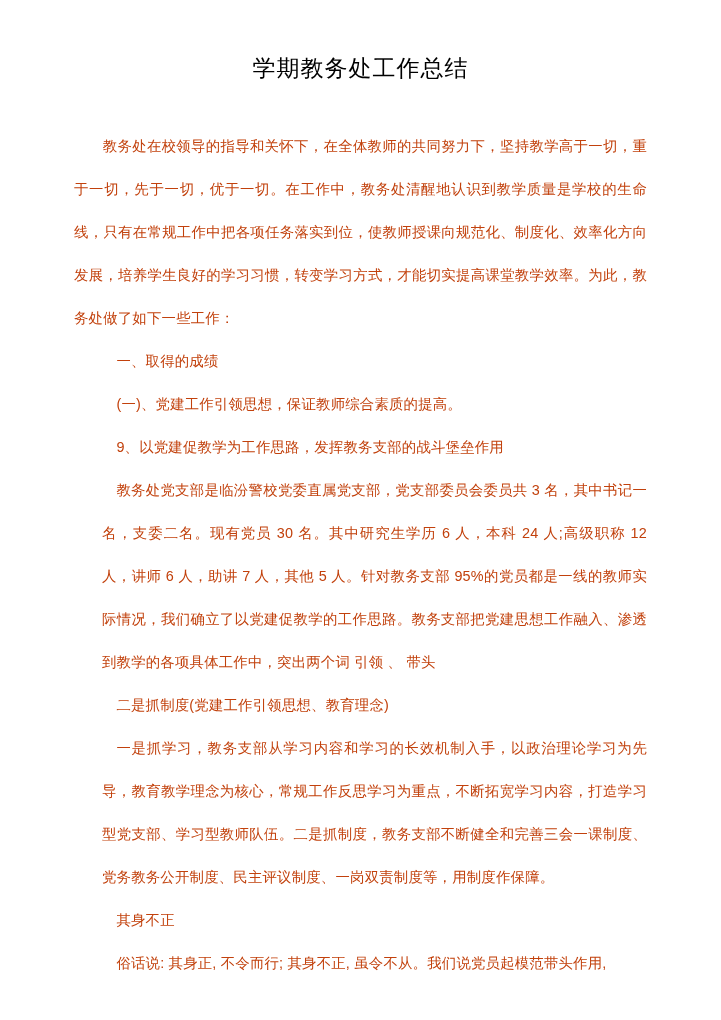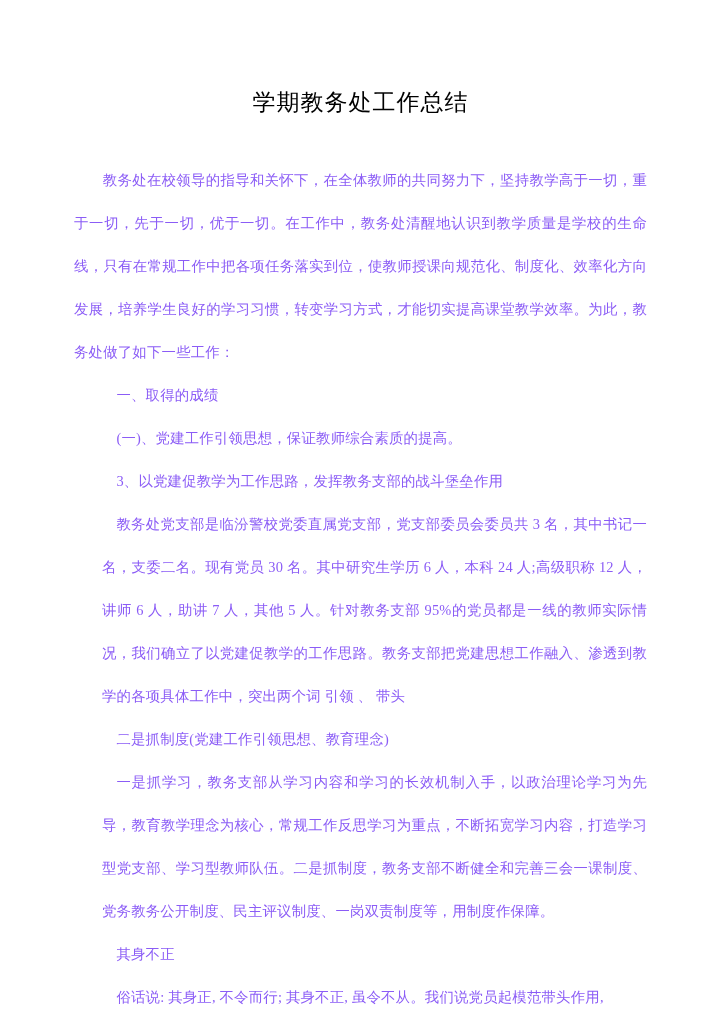--- a/index.html
+++ b/index.html
@@ -24,28 +24,28 @@
     top: 0;
     width: 573px;
   }
   .doc-title {
     text-align: center;
     font-family: "DejaVu Serif", "Liberation Serif", serif;
     font-size: 23px;
     font-weight: normal;
     letter-spacing: 1px;
     margin: 0;
-    padding-top: 86px;
+    padding-top: 52px;
     color: #000000;
     line-height: 1.4;
   }
   .para {
-    font-family: Liberation Serif, serif;
+    font-family: Liberation Sans, sans-serif;
     font-size: 14.4px;
-    color: #8b5cf6;
+    color: #c2410c;
     line-height: 43px;
     margin: 0;
     text-align: justify;
     text-justify: inter-ideograph;
     letter-spacing: 0.2px;
   }
   .para.indent2 {
     text-indent: 2em;
   }
   .para.indent1 {
@@ -59,20 +59,20 @@
 </head>
 <body>
 
 <div class="page">
   <div class="doc-body">
     <h1 class="doc-title">学期教务处工作总结</h1>
     <div class="first-gap"></div>
     <p class="para indent2">教务处在校领导的指导和关怀下，在全体教师的共同努力下，坚持教学高于一切，重于一切，先于一切，优于一切。在工作中，教务处清醒地认识到教学质量是学校的生命线，只有在常规工作中把各项任务落实到位，使教师授课向规范化、制度化、效率化方向发展，培养学生良好的学习习惯，转变学习方式，才能切实提高课堂教学效率。为此，教务处做了如下一些工作：</p>
     <p class="para indent1">一、取得的成绩</p>
     <p class="para indent1">(一)、党建工作引领思想，保证教师综合素质的提高。</p>
-    <p class="para indent1">3、以党建促教学为工作思路，发挥教务支部的战斗堡垒作用</p>
+    <p class="para indent1">9、以党建促教学为工作思路，发挥教务支部的战斗堡垒作用</p>
     <p class="para indent1">教务处党支部是临汾警校党委直属党支部，党支部委员会委员共 3 名，其中书记一名，支委二名。现有党员 30 名。其中研究生学历 6 人，本科 24 人;高级职称 12 人，讲师 6 人，助讲 7 人，其他 5 人。针对教务支部 95%的党员都是一线的教师实际情况，我们确立了以党建促教学的工作思路。教务支部把党建思想工作融入、渗透到教学的各项具体工作中，突出两个词 引领 、 带头</p>
     <p class="para indent1">二是抓制度(党建工作引领思想、教育理念)</p>
     <p class="para indent1">一是抓学习，教务支部从学习内容和学习的长效机制入手，以政治理论学习为先导，教育教学理念为核心，常规工作反思学习为重点，不断拓宽学习内容，打造学习型党支部、学习型教师队伍。二是抓制度，教务支部不断健全和完善三会一课制度、党务教务公开制度、民主评议制度、一岗双责制度等，用制度作保障。</p>
     <p class="para indent1">其身不正</p>
     <p class="para indent1">俗话说: 其身正, 不令而行; 其身不正, 虽令不从。我们说党员起模范带头作用,</p>
   </div>
 </div>
 
 </body></html>

